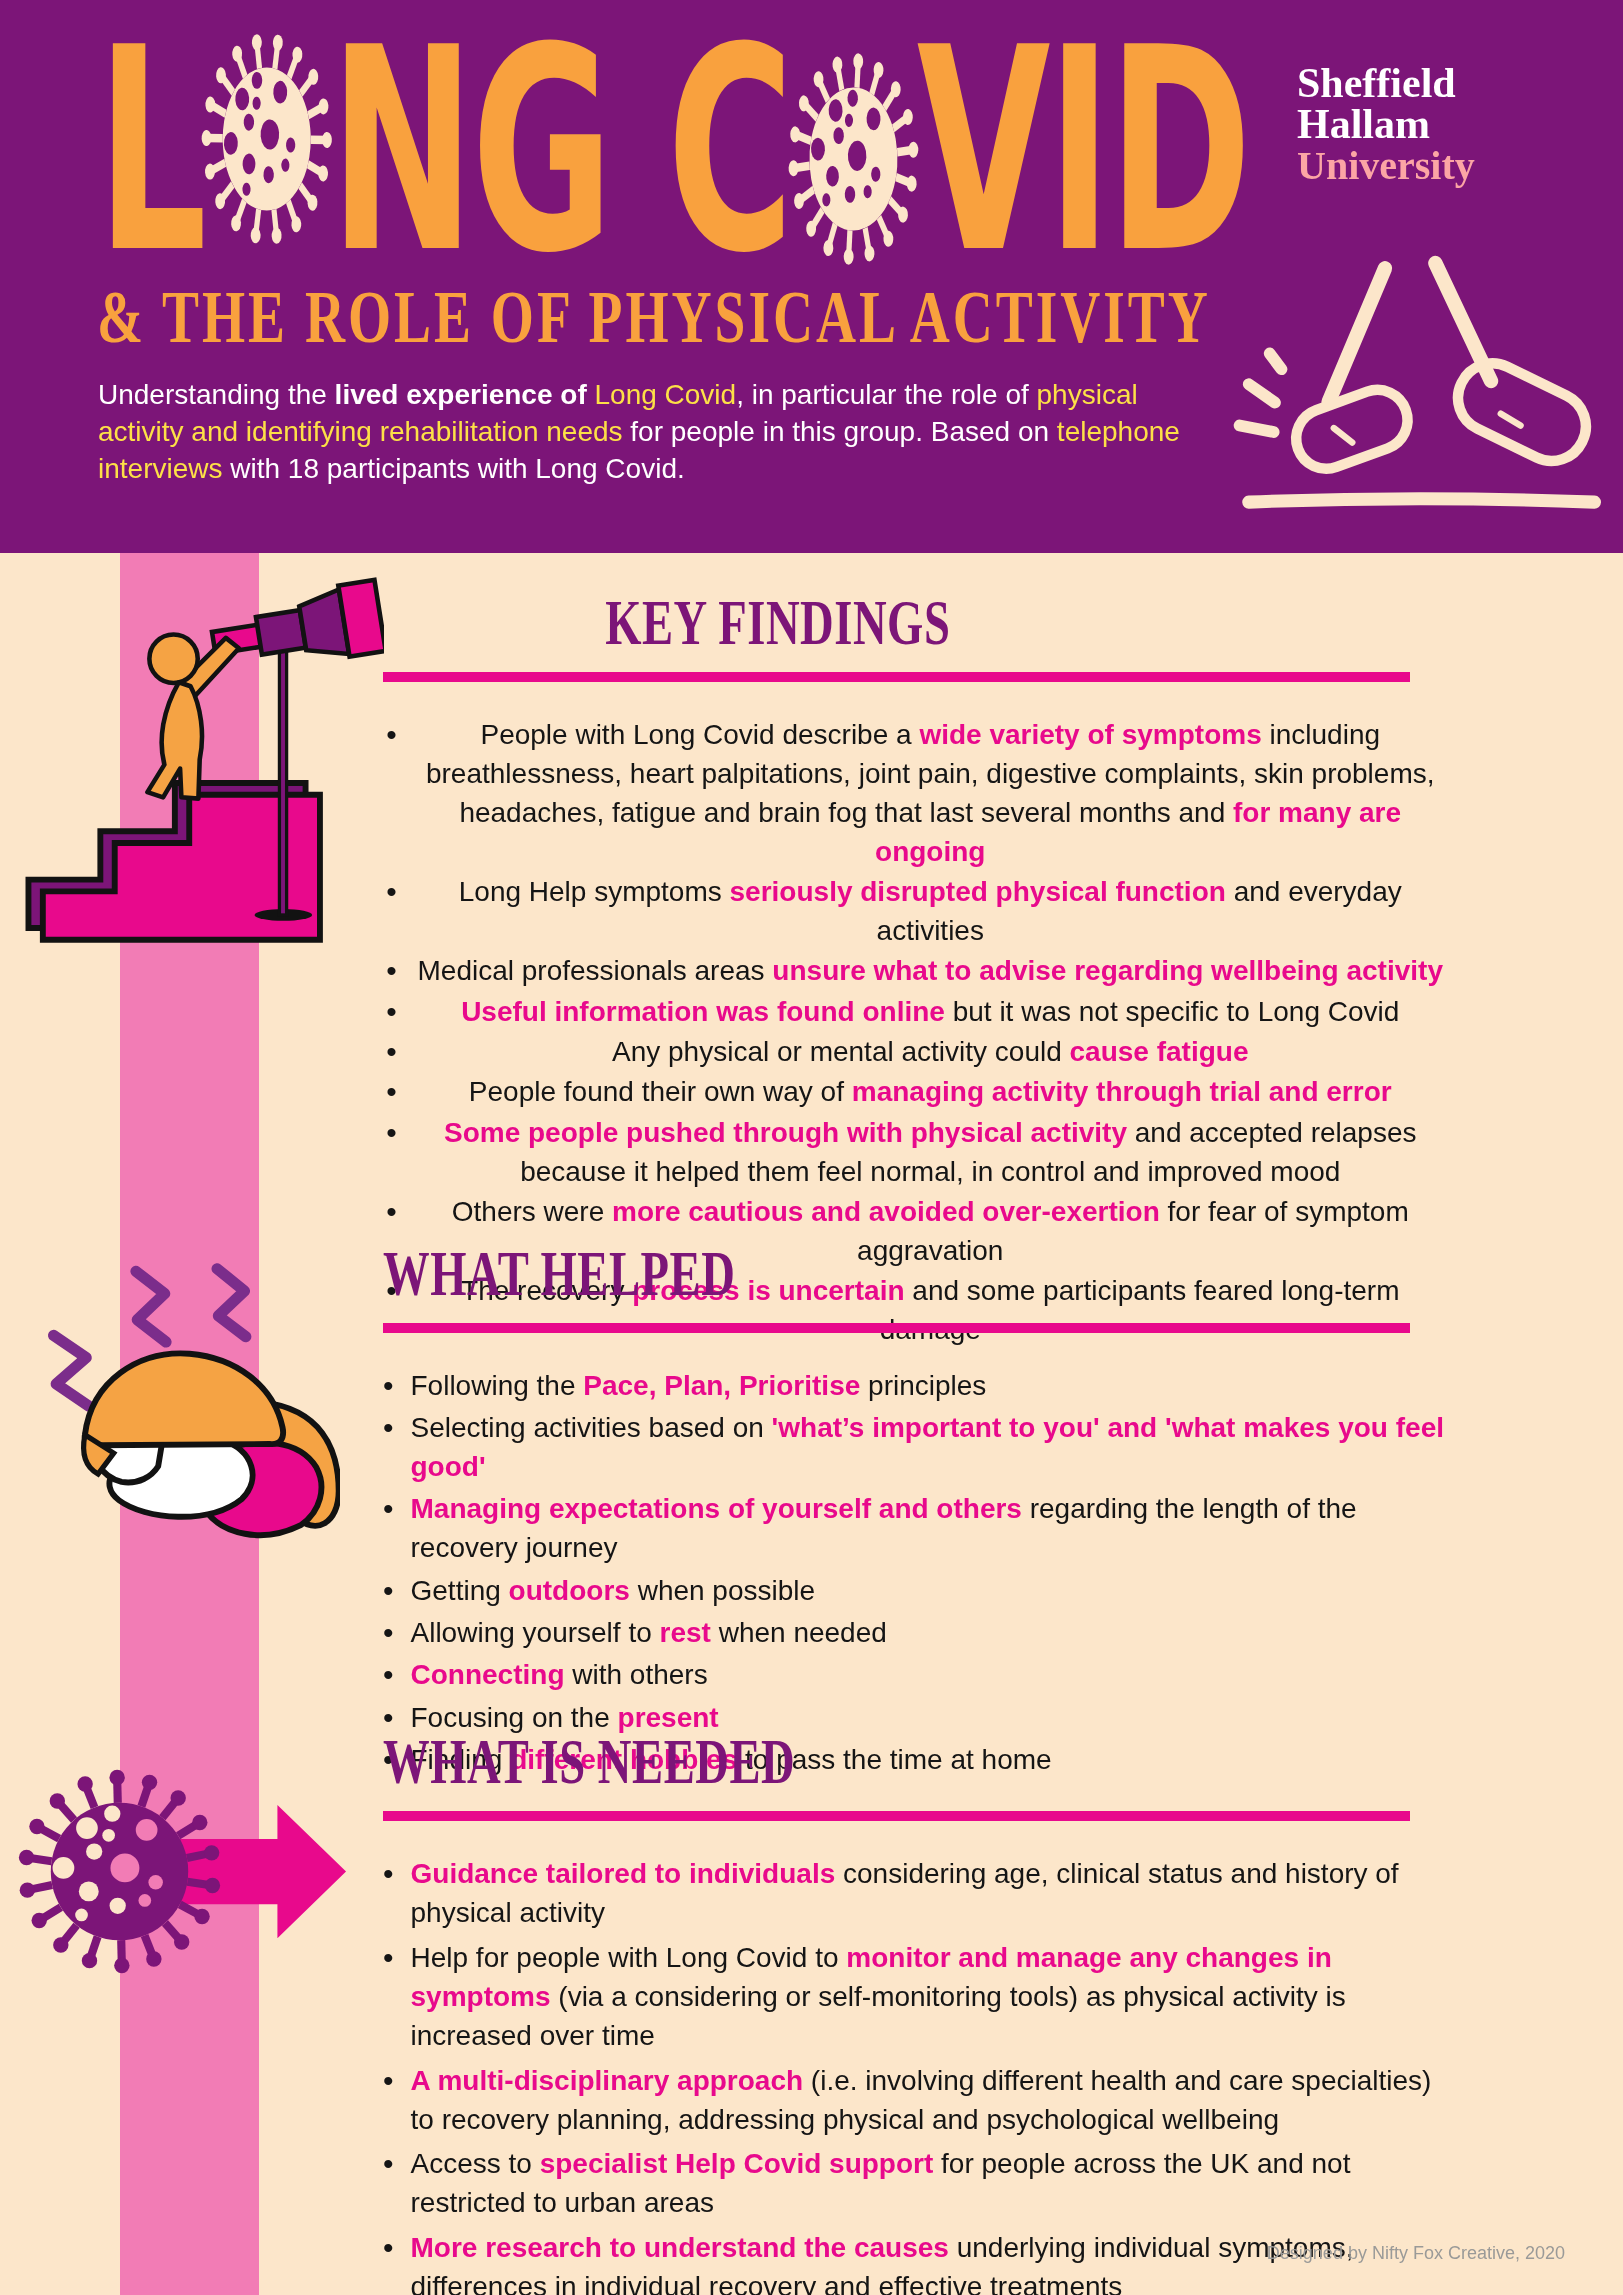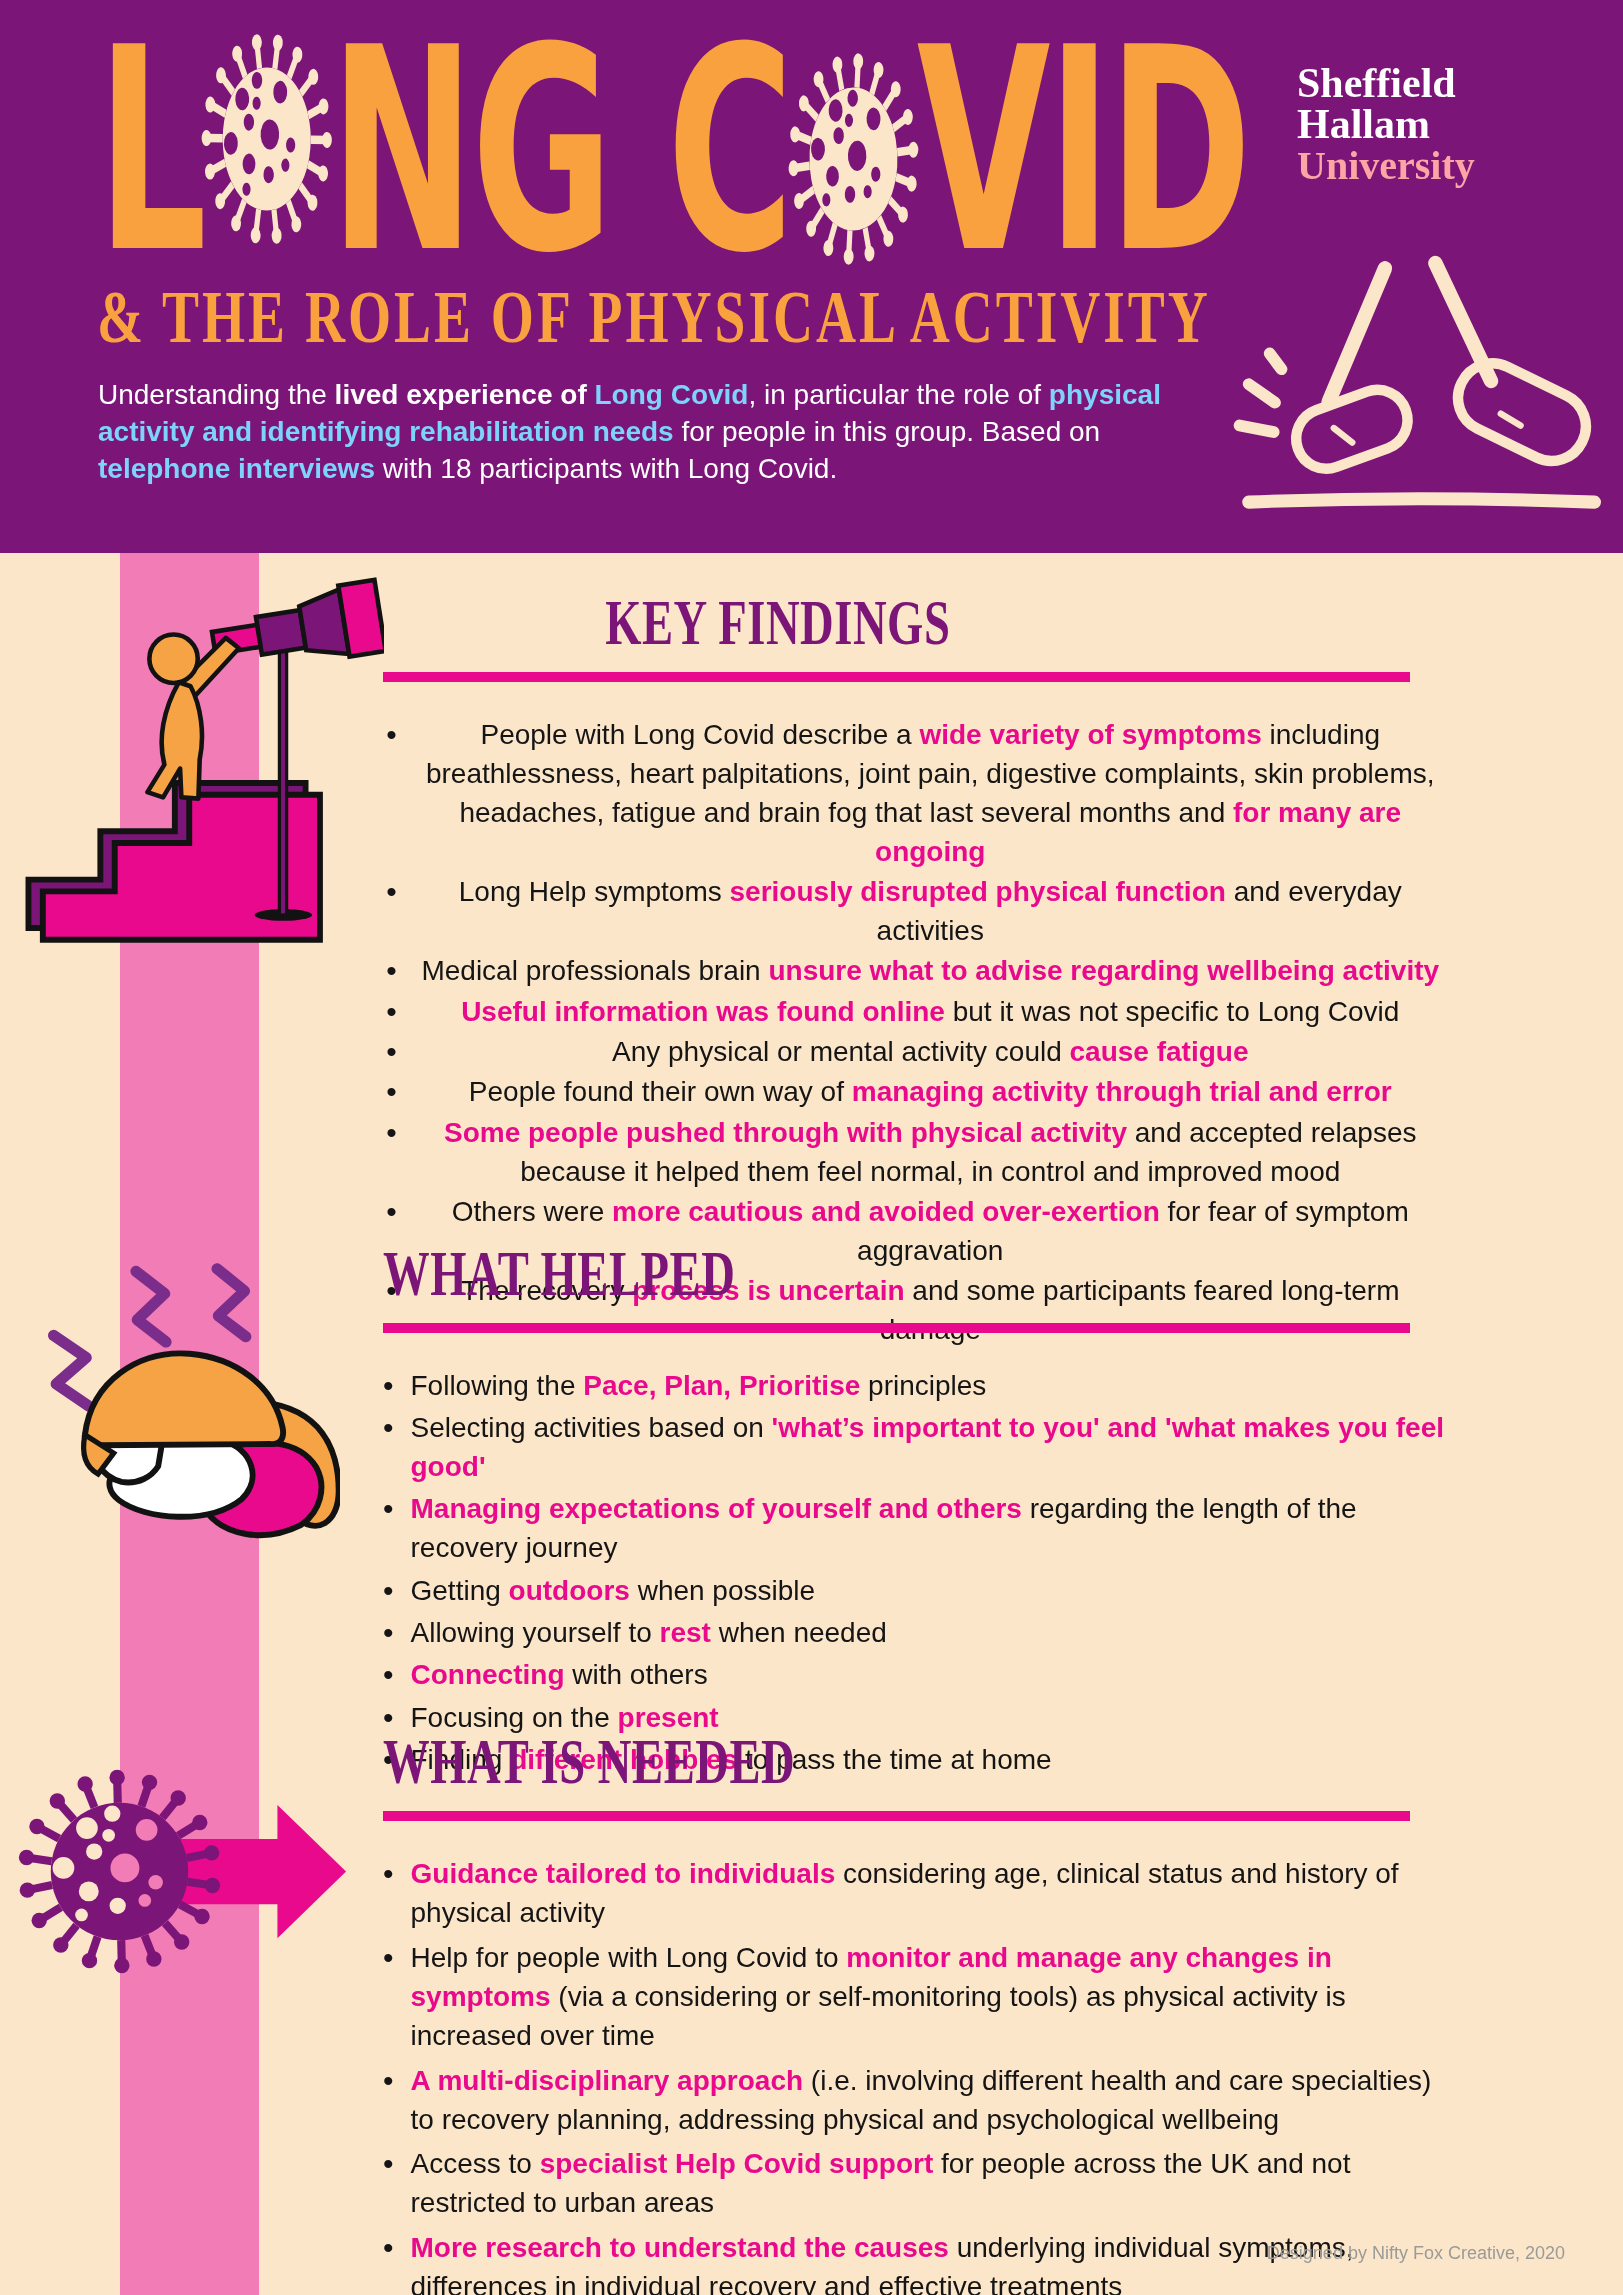--- a/index.html
+++ b/index.html
@@ -19,21 +19,21 @@
   .title-virus.v2 svg{transform:rotate(6deg);}
   .subtitle{position:absolute;left:97px;top:280px;font-family:"Liberation Serif",serif;font-weight:bold;
             font-size:73px;line-height:1.05;letter-spacing:3.9px;color:#F9A13E;white-space:nowrap;
             transform:scaleX(0.76);transform-origin:left top;}
   .logo{position:absolute;left:1297px;top:63px;font-family:"Liberation Serif",serif;font-weight:bold;
         font-size:42px;line-height:41px;}
   .logo .l1,.logo .l2{color:#FFFFFF;}
   .logo .l3{color:#fca5a5;font-size:40px;}
   .intro{position:absolute;left:98px;top:376px;width:1112px;font-size:28px;line-height:37px;color:#FFFFFF;}
   .intro .seg-b{font-weight:bold;}
-  .intro .seg-o{font-weight:bold;color:#7dd3fc;}
+  .intro .seg-o{font-weight:normal;color:#fde047;}
   .legs{position:absolute;left:1229px;top:250px;width:380px;height:275px;}
 
   
   .stripe{position:absolute;left:120px;top:553px;width:139px;height:1743px;background:#F27CB5;z-index:1;}
   .illus{position:absolute;z-index:2;}
   .illus-telescope{left:18.3px;top:575px;width:366px;height:376px;}
   .illus-headache{left:13px;top:1237px;width:327px;height:380px;}
   .illus-arrow{left:16.4px;top:1767px;width:366px;height:281px;}
   .illus-arrow .virus-overlay{position:absolute;left:-5.2px;top:-3.9px;width:217px;height:217px;}
   .illus-arrow .arrow-svg{position:absolute;left:0;top:0;}
@@ -295,21 +295,21 @@
         <div class="bullet">
           <span class="dot">•</span>
           <span class="btext"><span>People with Long Covid describe a </span><span class="hl">wide variety of symptoms</span><span> including breathlessness, heart palpitations, joint pain, digestive complaints, skin problems, headaches, fatigue and brain fog that last several months and </span><span class="hl">for many are ongoing</span></span>
         </div>
         <div class="bullet">
           <span class="dot">•</span>
           <span class="btext"><span>Long Help symptoms </span><span class="hl">seriously disrupted physical function</span><span> and everyday activities</span></span>
         </div>
         <div class="bullet">
           <span class="dot">•</span>
-          <span class="btext"><span>Medical professionals brain </span><span class="hl">unsure what to advise regarding wellbeing activity</span></span>
+          <span class="btext"><span>Medical professionals areas </span><span class="hl">unsure what to advise regarding wellbeing activity</span></span>
         </div>
         <div class="bullet">
           <span class="dot">•</span>
           <span class="btext"><span class="hl">Useful information was found online</span><span> but it was not specific to Long Covid</span></span>
         </div>
         <div class="bullet">
           <span class="dot">•</span>
           <span class="btext"><span>Any physical or mental activity could </span><span class="hl">cause fatigue</span></span>
         </div>
         <div class="bullet">

